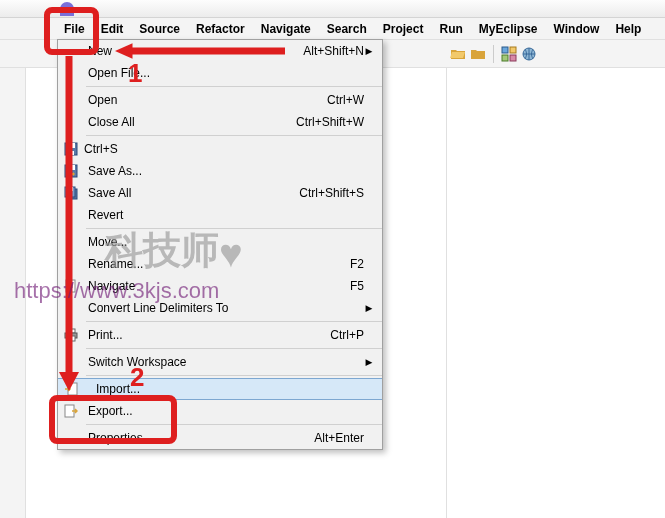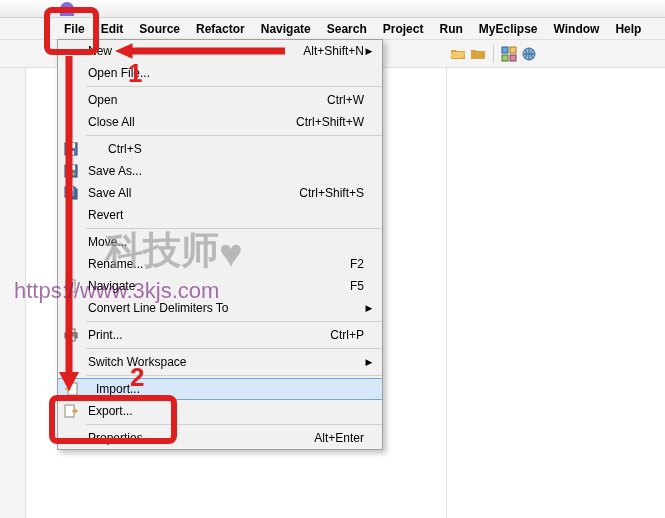--- a/index.html
+++ b/index.html
@@ -77,21 +77,21 @@
   .dd-icon-col {
     width: 26px;
     height: 22px;
     display: flex;
     align-items: center;
     justify-content: center;
     flex-shrink: 0;
   }
   .dd-icon-col svg { width: 14px; height: 14px; }
   .dd-label { flex: 1; padding-left: 4px; }
-  .dd-shortcut { color: #000; margin-left: 24px; }
+  .dd-shortcut { color: #000; }
   .dd-arrow { width: 10px; text-align: center; font-size: 9px; }
   .dd-sep {
     height: 1px;
     background: #d0d0d0;
     margin: 2px 0 2px 28px;
   }
   .dd-item-highlight {
     background: #d6e8f8 !important;
     border: 1px solid #7da7d1;
     border-left: none;

